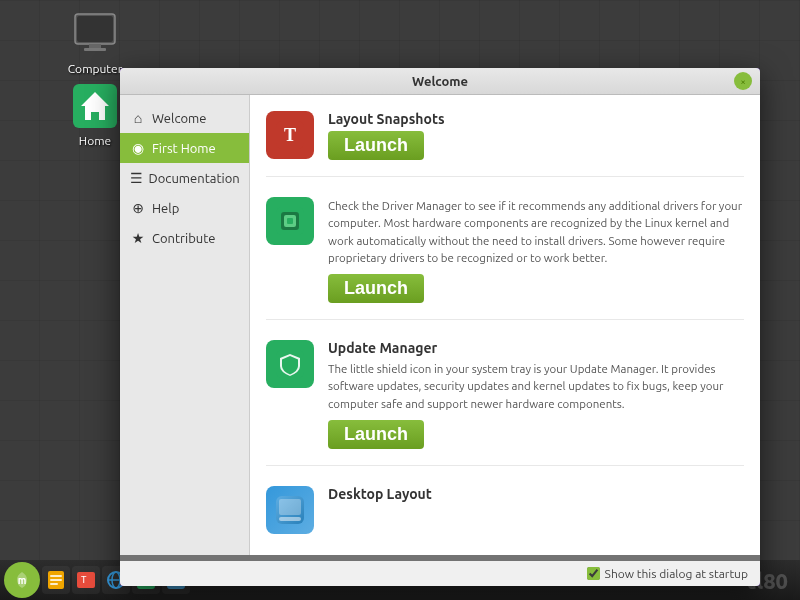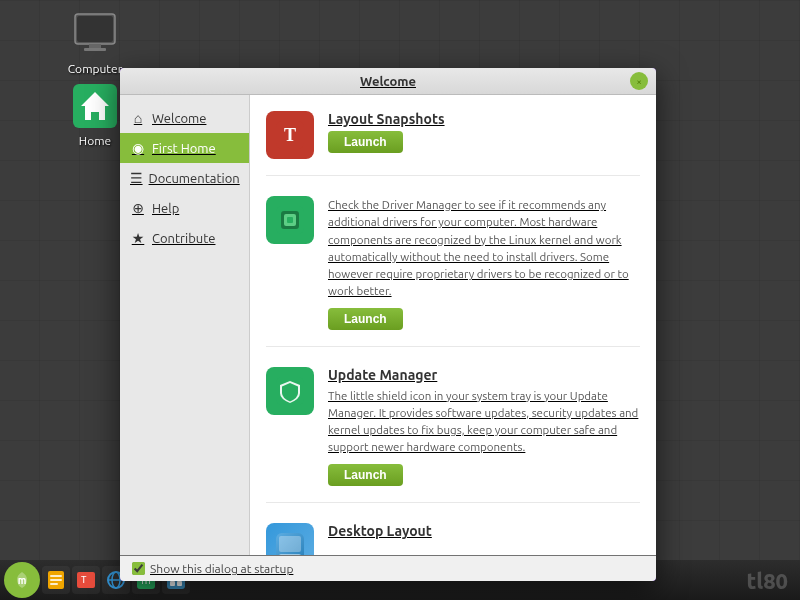--- a/index.html
+++ b/index.html
@@ -69,27 +69,26 @@
       color: white;
       font-size: 13px;
       font-weight: bold;
     }
 
     
     .dialog {
       position: absolute;
       top: 68px;
       left: 120px;
-      width: 536px;
+      width: 640px;
       background: #6d28d9;
       border-radius: 4px;
       box-shadow: 0 8px 30px rgba(0,0,0,0.6);
       overflow: hidden;
       z-index: 200;
-      text-decoration: underline;
     }
     .dialog-titlebar {
       background: linear-gradient(to bottom, #e8e8e8, #d8d8d8);
       padding: 6px 10px;
       display: flex;
       align-items: center;
       justify-content: center;
       border-bottom: 1px solid #bbb;
       position: relative;
     }
@@ -186,31 +185,31 @@
       color: #555;
       line-height: 1.5;
       margin-bottom: 8px;
     }
     .launch-btn {
       background: linear-gradient(to bottom, #87bd3c, #6a9e20);
       color: white;
       border: none;
       border-radius: 4px;
       padding: 4px 16px;
-      font-size: 12px;
+      font-size: 18px;
       cursor: pointer;
       font-weight: bold;
     }
 
     .dialog-footer {
       background: #f0f0f0;
-      border-top: 1px solid #737373;
+      border-top: 6px solid #737373;
       padding: 6px 12px;
       display: flex;
-      justify-content: flex-start;
+      justify-content: flex-end;
       align-items: center;
     }
     .checkbox-label {
       display: flex;
       align-items: center;
       gap: 5px;
       font-size: 12px;
       color: #444;
       cursor: pointer;
     }

